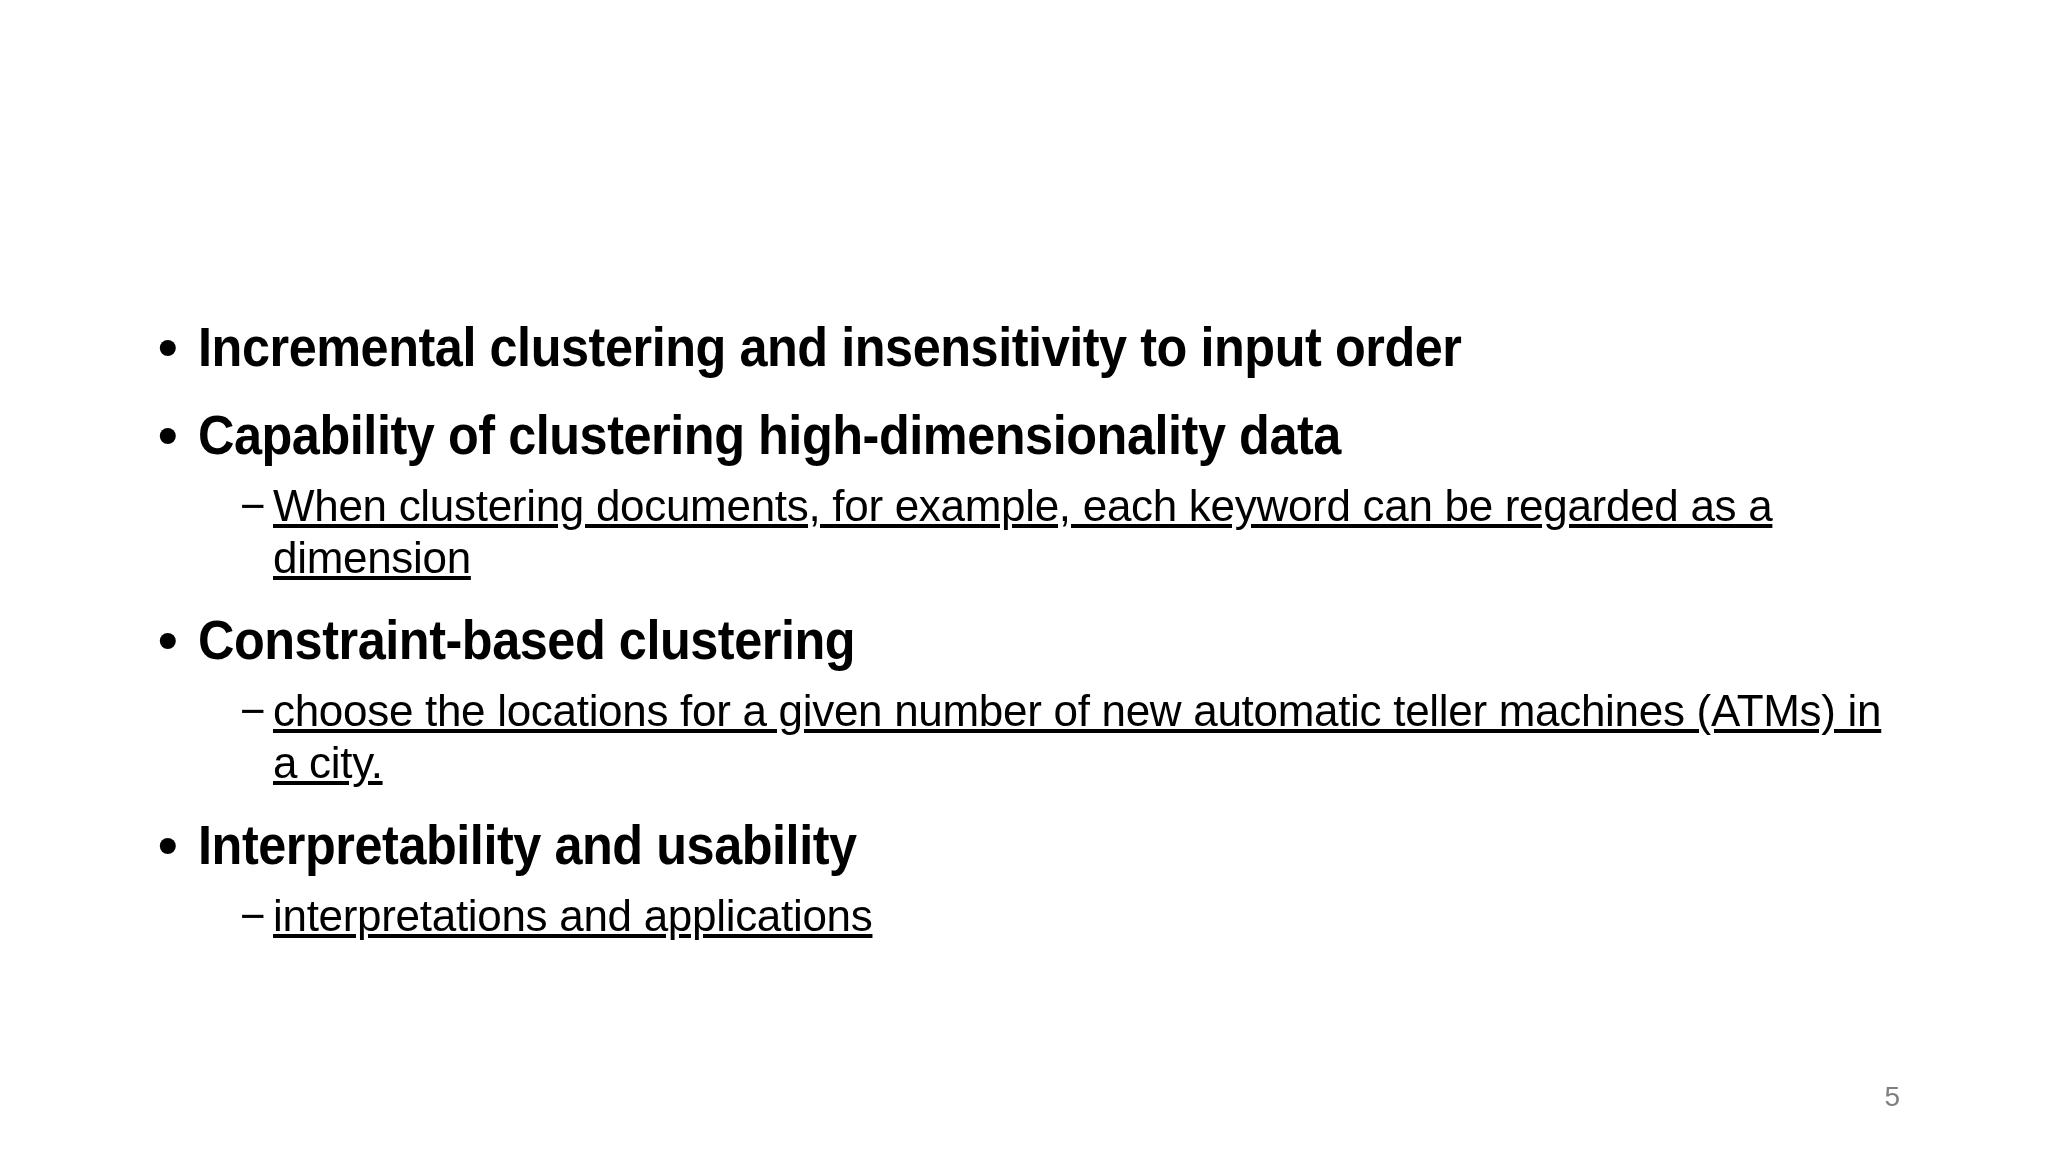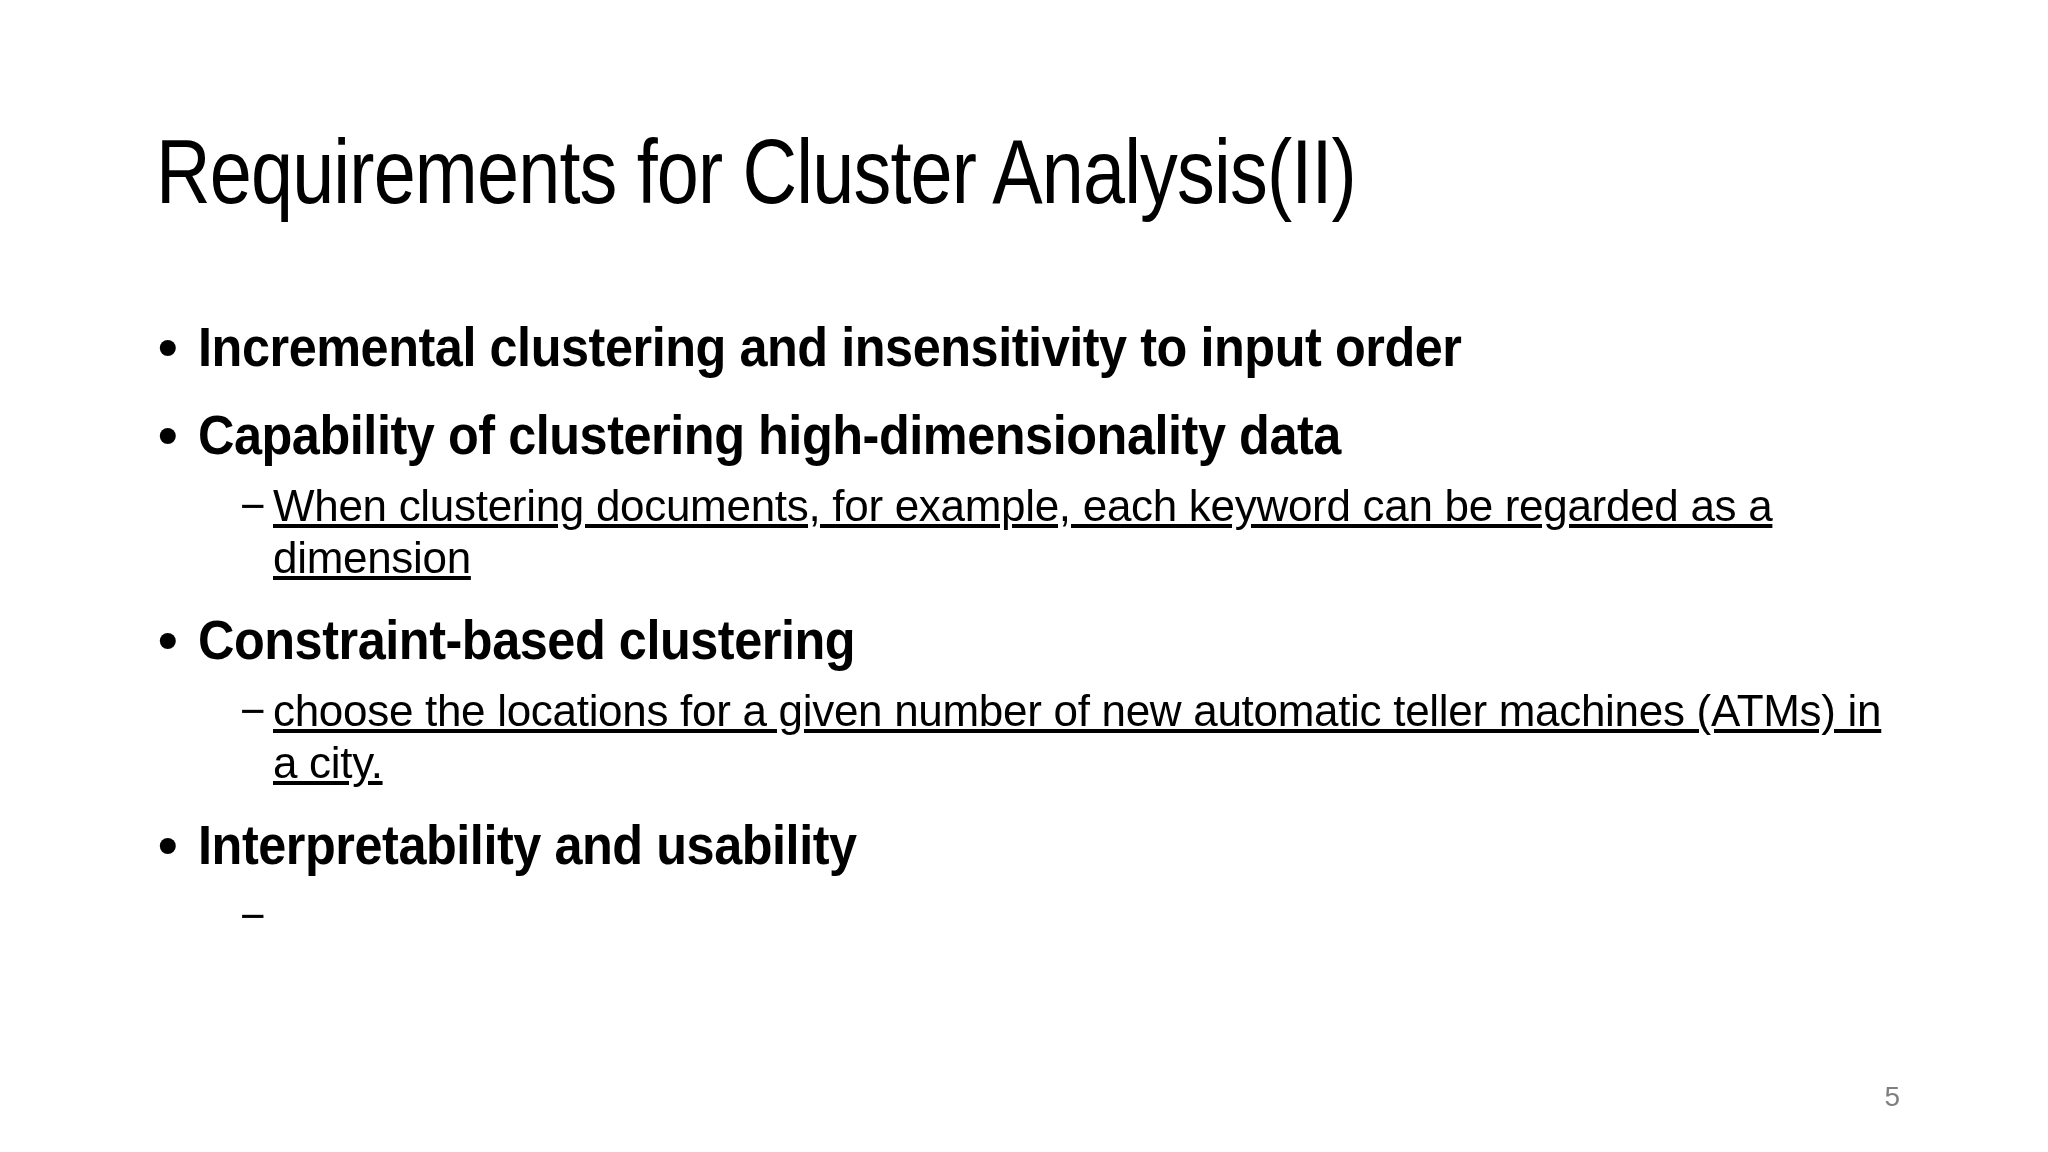--- a/index.html
+++ b/index.html
@@ -87,23 +87,20 @@
     font-size: 28px;
     line-height: 34px;
     color: var(--pagenum, #7f7f7f);
   }
 </style>
 </head>
 <body>
 
 <div class="slide">
 
-  <div class="title">
-    <span class="scale">Requirements for Cluster Analysis(II)</span>
-  </div>
 
   <div class="content">
 
     <div class="l1 first">
       <span class="marker">•</span>
       <span class="text">Incremental clustering and insensitivity to input order</span>
     </div>
 
     <div class="l1">
       <span class="marker">•</span>
@@ -125,19 +122,20 @@
       <span class="text">choose the locations for a given number of new automatic teller machines (ATMs) in a city.</span>
     </div>
 
     <div class="l1">
       <span class="marker">•</span>
       <span class="text">Interpretability and usability</span>
     </div>
 
     <div class="l2">
       <span class="marker">−</span>
+      <span class="text">interpretations and applications</span>
     </div>
 
   </div>
 
   <div class="page-number">5</div>
 
 </div>
 
 </body></html>

